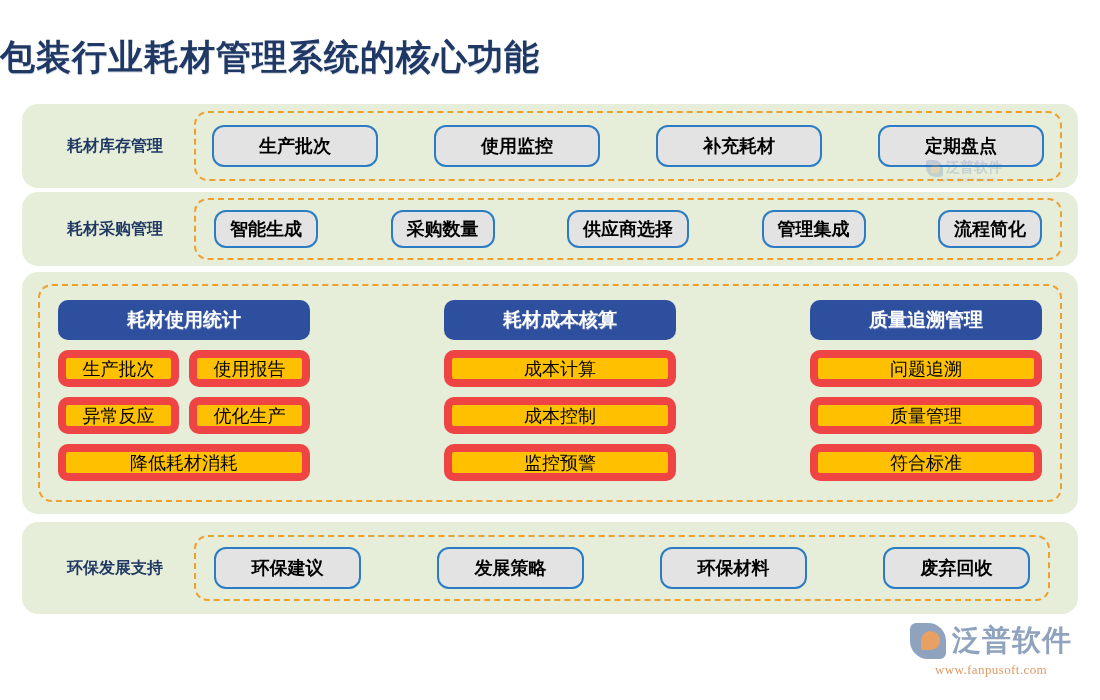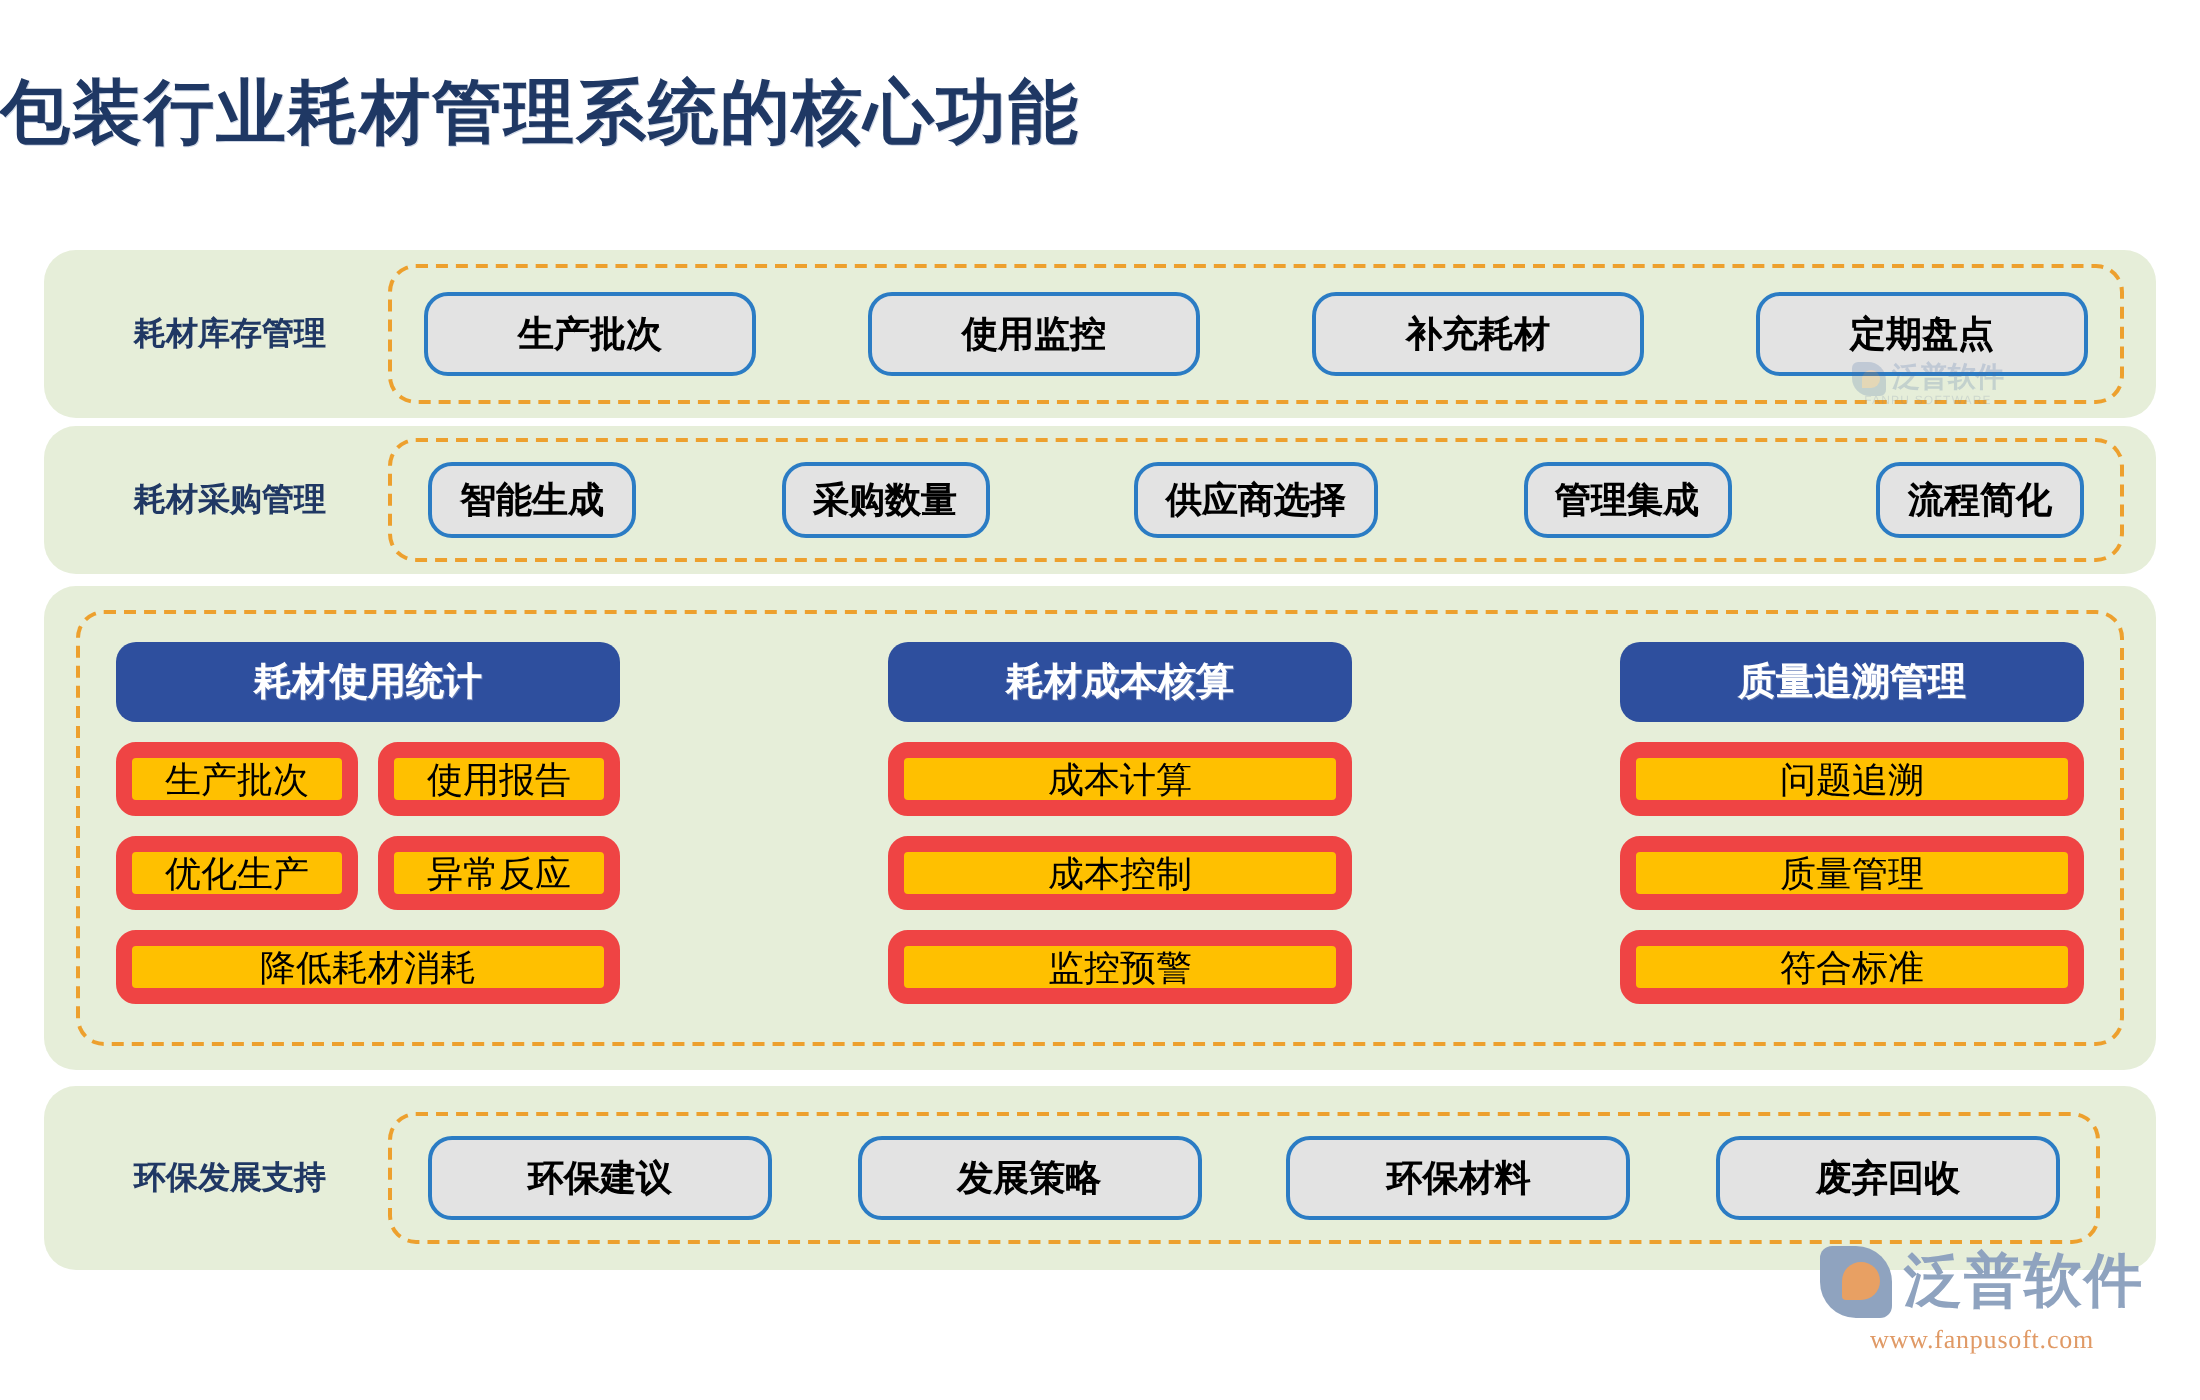--- a/index.html
+++ b/index.html
@@ -34,21 +34,20 @@
 
   
   .band {
     position: absolute;
     left: 22px;
     width: 1056px;
     background: #e6eed9;
     border-radius: 16px;
     display: flex;
     align-items: center;
-    margin-top: 21px;
   }
 
   .band-label {
     color: #203864;
     font-size: 16px;
     font-weight: bold;
     white-space: nowrap;
     text-align: center;
     flex: 0 0 auto;
   }
@@ -148,21 +147,21 @@
     display: flex;
     gap: 10px;
   }
   .pill-row .pill-yellow { flex: 1 1 0; }
   .center-col .pill-yellow.full { width: 100%; }
 
   
   #band-green { top: 522px; height: 92px; }
   #band-green .band-label { width: 158px; margin-left: 14px; }
   #band-green .dashed-box { height: 66px; margin-right: 28px; padding: 0 18px; }
-  #band-green .pill { width: 172px; height: 42px; }
+  #band-green .pill { width: 147px; height: 42px; }
 
   
   .watermark {
     position: absolute;
     right: 58px;
     bottom: -4px;
     opacity: 0.22;
     display: flex;
     flex-direction: column;
     align-items: center;
@@ -263,22 +262,22 @@
   <div class="band" id="band-center">
     <div class="dashed-box">
 
       <div class="center-col wide">
         <div class="col-header">耗材使用统计</div>
         <div class="pill-row">
           <div class="pill-yellow">生产批次</div>
           <div class="pill-yellow">使用报告</div>
         </div>
         <div class="pill-row">
+          <div class="pill-yellow">异常反应</div>
           <div class="pill-yellow">优化生产</div>
-          <div class="pill-yellow">异常反应</div>
         </div>
         <div class="pill-yellow full">降低耗材消耗</div>
       </div>
 
       <div class="center-col narrow">
         <div class="col-header">耗材成本核算</div>
         <div class="pill-yellow full">成本计算</div>
         <div class="pill-yellow full">成本控制</div>
         <div class="pill-yellow full">监控预警</div>
       </div>

